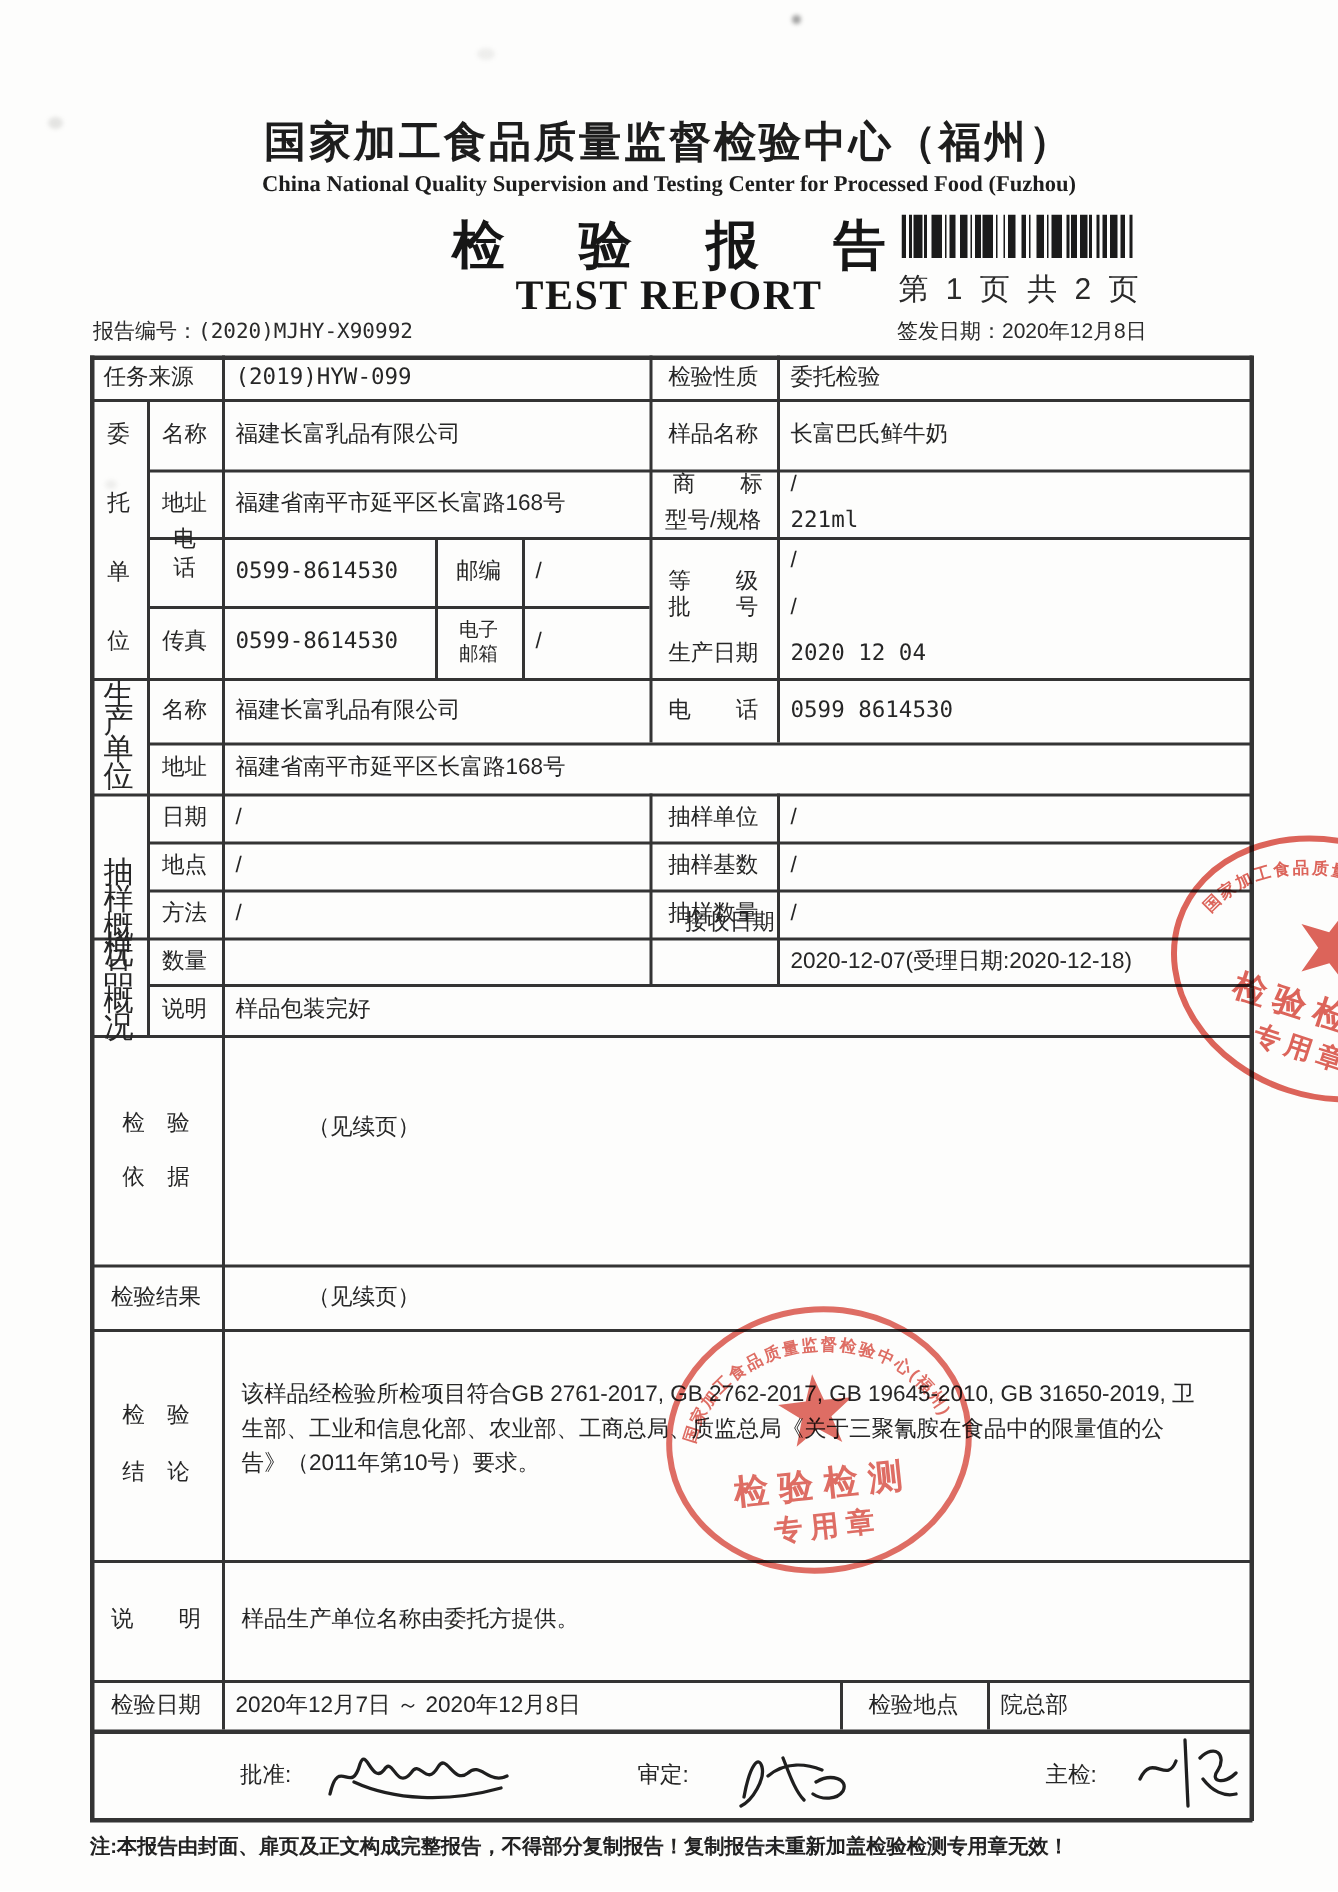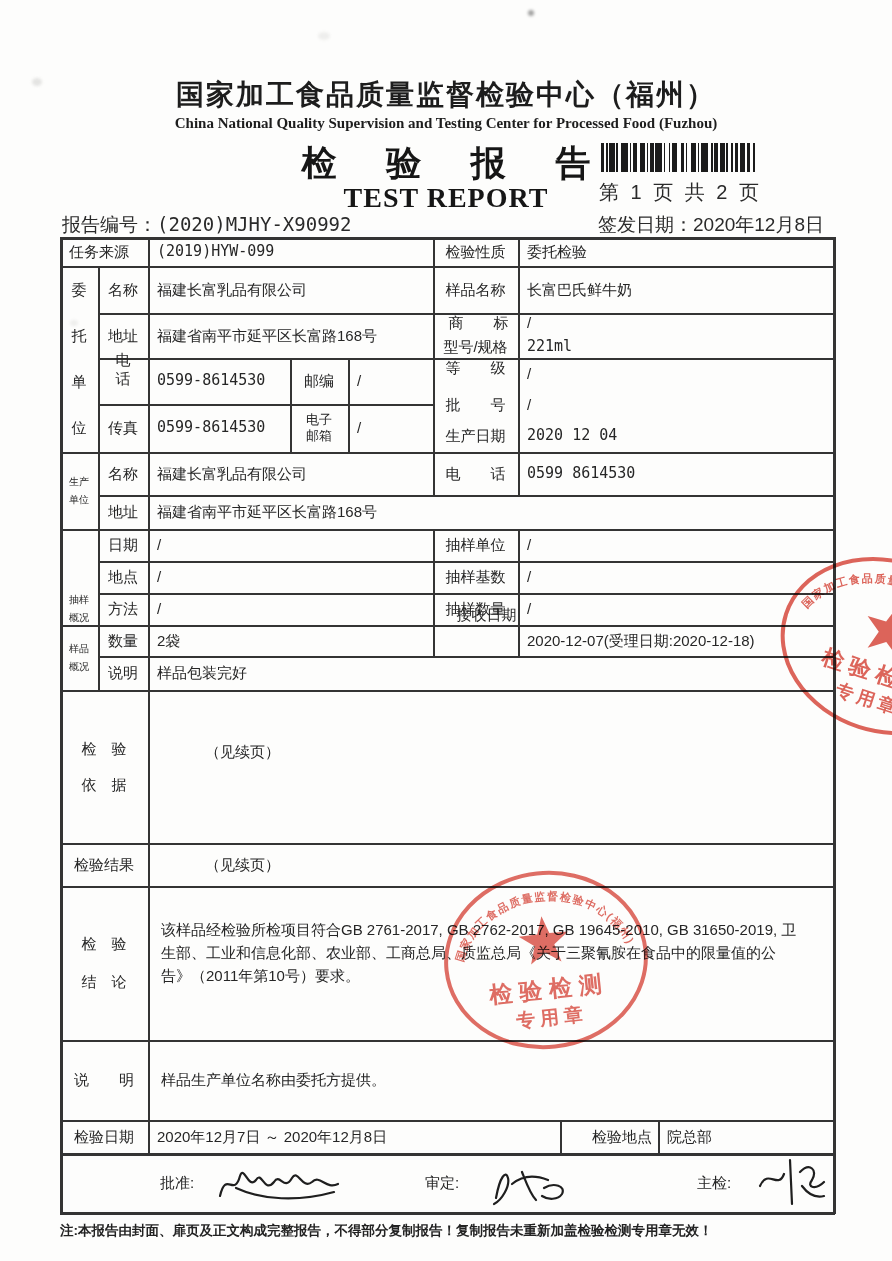--- a/index.html
+++ b/index.html
@@ -9,35 +9,35 @@
   .org-cn{position:absolute;left:0;top:76px;width:892px;text-align:center;
           font-size:28px;font-weight:bold;letter-spacing:2px;color:#1d1d1d;}
   .org-en{position:absolute;left:0;top:115px;width:892px;text-align:center;
           font-family:"Liberation Serif",serif;font-size:15px;font-weight:bold;color:#1d1d1d;}
   .title-cn{position:absolute;left:0;top:140px;width:892px;text-align:center;
           font-size:35px;font-weight:bold;letter-spacing:20px;text-indent:20px;color:#161616;}
   .title-en{position:absolute;left:0;top:182px;width:892px;text-align:center;
           font-family:"Liberation Serif",serif;font-size:28px;font-weight:bold;letter-spacing:1px;color:#161616;}
   .barcode{position:absolute;left:601px;top:143px;width:182px;height:29px;font-size:0;white-space:nowrap;overflow:hidden;}
   .pageinfo{position:absolute;left:599px;top:179px;font-size:20px;letter-spacing:3px;color:#2a2a2a;}
-  .meta{position:absolute;font-size:19px;color:#2a2a2a;}
+  .meta{position:absolute;font-size:14px;color:#2a2a2a;}
   .num{font-family:"DejaVu Sans Mono",monospace;}
   
   .ln{position:absolute;background:#343434;}
   .h{height:1.5px;}
   .v{width:1.5px;}
   .thick.h{height:2.5px;}
   .thick.v{width:2.5px;}
   
   .cell{position:absolute;display:flex;align-items:center;font-size:15px;line-height:1.3;
         color:#262626;white-space:pre-line;}
   .c{justify-content:center;text-align:center;}
   .l{padding-left:9px;}
   .glabel{line-height:46px;font-size:15px;}
-  .g2{line-height:18px;font-size:10px;}
+  .g2{line-height:18px;font-size:20px;}
   .small{font-size:13px;line-height:16px;}
   .par{align-items:flex-start;}
   .footer-note{position:absolute;left:60px;top:1222px;width:790px;font-size:13.5px;font-weight:600;color:#222;}
   .sig-label{position:absolute;top:1174px;font-size:15px;color:#262626;}
   .sig{position:absolute;}
   .stamp{position:absolute;mix-blend-mode:multiply;}
   .speck{position:absolute;background:#9a9a96;border-radius:50%;filter:blur(1.5px);}
 </style>
 </head>
 <body>
@@ -110,21 +110,21 @@
   <div class="cell l" style="left:148px;top:313px;width:285px;height:45px;">福建省南平市延平区长富路168号</div>
   <div class="cell c" style="left:433px;top:311px;width:91px;height:24px;">商　　标</div>
   <div class="cell l" style="left:518px;top:311px;width:315px;height:24px;">/</div>
   <div class="cell c" style="left:433px;top:335px;width:85px;height:23px;">型号/规格</div>
   <div class="cell l num" style="left:518px;top:335px;width:315px;height:23px;">221ml</div>
 
   <div class="cell c" style="left:98px;top:346px;width:26px;height:46px;padding-left:12px;">电话</div>
   <div class="cell l num" style="left:148px;top:358px;width:142px;height:46px;">0599-8614530</div>
   <div class="cell c" style="left:290px;top:358px;width:58px;height:46px;">邮编</div>
   <div class="cell l" style="left:348px;top:358px;width:85px;height:46px;">/</div>
-  <div class="cell c" style="left:433px;top:352px;width:85px;height:31px;">等　　级</div>
+  <div class="cell c" style="left:433px;top:373px;width:85px;height:31px;font-family:Liberation Serif, serif;">等　　级</div>
   <div class="cell l" style="left:518px;top:358px;width:315px;height:31px;">/</div>
   <div class="cell c" style="left:433px;top:389px;width:85px;height:31px;">批　　号</div>
   <div class="cell l" style="left:518px;top:389px;width:315px;height:31px;">/</div>
   <div class="cell c" style="left:433px;top:420px;width:85px;height:32px;">生产日期</div>
   <div class="cell l num" style="left:518px;top:420px;width:315px;height:32px;">2020 12 04</div>
 
   <div class="cell c" style="left:98px;top:404px;width:50px;height:48px;">传真</div>
   <div class="cell l num" style="left:148px;top:404px;width:142px;height:48px;">0599-8614530</div>
   <div class="cell c small" style="left:290px;top:404px;width:58px;height:48px;">电子
 邮箱</div>
@@ -150,21 +150,20 @@
   <div class="cell c" style="left:433px;top:561px;width:85px;height:32px;">抽样基数</div>
   <div class="cell l" style="left:518px;top:561px;width:315px;height:32px;">/</div>
   <div class="cell c" style="left:98px;top:593px;width:50px;height:32px;">方法</div>
   <div class="cell l" style="left:148px;top:593px;width:285px;height:32px;">/</div>
   <div class="cell c" style="left:433px;top:593px;width:85px;height:32px;">抽样数量</div>
   <div class="cell l" style="left:518px;top:593px;width:315px;height:32px;">/</div>
 
   <div class="cell c g2" style="left:60px;top:625px;width:38px;height:65px;">样品
 概况</div>
   <div class="cell c" style="left:98px;top:625px;width:50px;height:31px;">数量</div>
-  <div class="cell l" style="left:148px;top:625px;width:285px;height:31px;">2袋</div>
   <div class="cell c" style="left:433px;top:599px;width:107px;height:31px;">接收日期</div>
   <div class="cell l" style="left:518px;top:625px;width:315px;height:31px;">2020-12-07(受理日期:2020-12-18)</div>
   <div class="cell c" style="left:98px;top:656px;width:50px;height:34px;">说明</div>
   <div class="cell l" style="left:148px;top:656px;width:685px;height:34px;">样品包装完好</div>
 
   <div class="cell c" style="left:60px;top:690px;width:88px;height:153px;line-height:36px;">检　验
 依　据</div>
   <div class="cell par" style="left:148px;top:690px;width:685px;height:153px;padding-left:57px;padding-top:52px;box-sizing:border-box;">（见续页）</div>
 
   <div class="cell c" style="left:60px;top:843px;width:88px;height:43px;">检验结果</div>
@@ -172,21 +171,21 @@
 
   <div class="cell c" style="left:60px;top:886px;width:88px;height:154px;line-height:38px;">检　验
 结　论</div>
   <div class="cell par" style="left:148px;top:886px;width:685px;height:154px;padding:32px 34px 0 13px;box-sizing:border-box;line-height:23px;">该样品经检验所检项目符合GB 2761-2017, GB 2762-2017, GB 19645-2010, GB 31650-2019, 卫生部、工业和信息化部、农业部、工商总局、质监总局《关于三聚氰胺在食品中的限量值的公告》（2011年第10号）要求。</div>
 
   <div class="cell c" style="left:60px;top:1040px;width:88px;height:80px;">说　　明</div>
   <div class="cell" style="left:148px;top:1040px;width:685px;height:80px;padding-left:13px;box-sizing:border-box;">样品生产单位名称由委托方提供。</div>
 
   <div class="cell c" style="left:60px;top:1120px;width:88px;height:33px;">检验日期</div>
   <div class="cell l" style="left:148px;top:1120px;width:412px;height:33px;">2020年12月7日  ～  2020年12月8日</div>
-  <div class="cell c" style="left:560px;top:1120px;width:98px;height:33px;margin-left:13px;">检验地点</div>
+  <div class="cell c" style="left:560px;top:1120px;width:98px;height:33px;">检验地点</div>
   <div class="cell l" style="left:658px;top:1120px;width:175px;height:33px;">院总部</div>
 
   <span class="sig-label" style="left:160px;">批准:</span>
   <svg class="sig" style="left:212px;top:1160px;" width="135" height="48" viewBox="0 0 135 48">
     <path d="M8,36 C14,10 22,38 28,16 C32,4 36,30 44,20 C50,10 52,34 62,22 C68,12 72,32 80,18 C86,8 90,30 100,22 C108,14 114,30 126,24 M24,28 C50,40 86,42 122,32" fill="none" stroke="#1f1f1f" stroke-width="2.2" stroke-linecap="round"></path>
   </svg>
   <span class="sig-label" style="left:425px;">审定:</span>
   <svg class="sig" style="left:478px;top:1164px;" width="100" height="42" viewBox="0 0 100 42">
     <path d="M18,34 C22,12 28,6 30,14 C32,22 24,36 16,40 M34,20 C46,10 60,12 70,16 M44,8 C48,18 52,30 58,36 M66,24 C76,18 88,22 84,30 C80,36 70,36 64,32" fill="none" stroke="#1f1f1f" stroke-width="2.2" stroke-linecap="round"></path>
   </svg>

